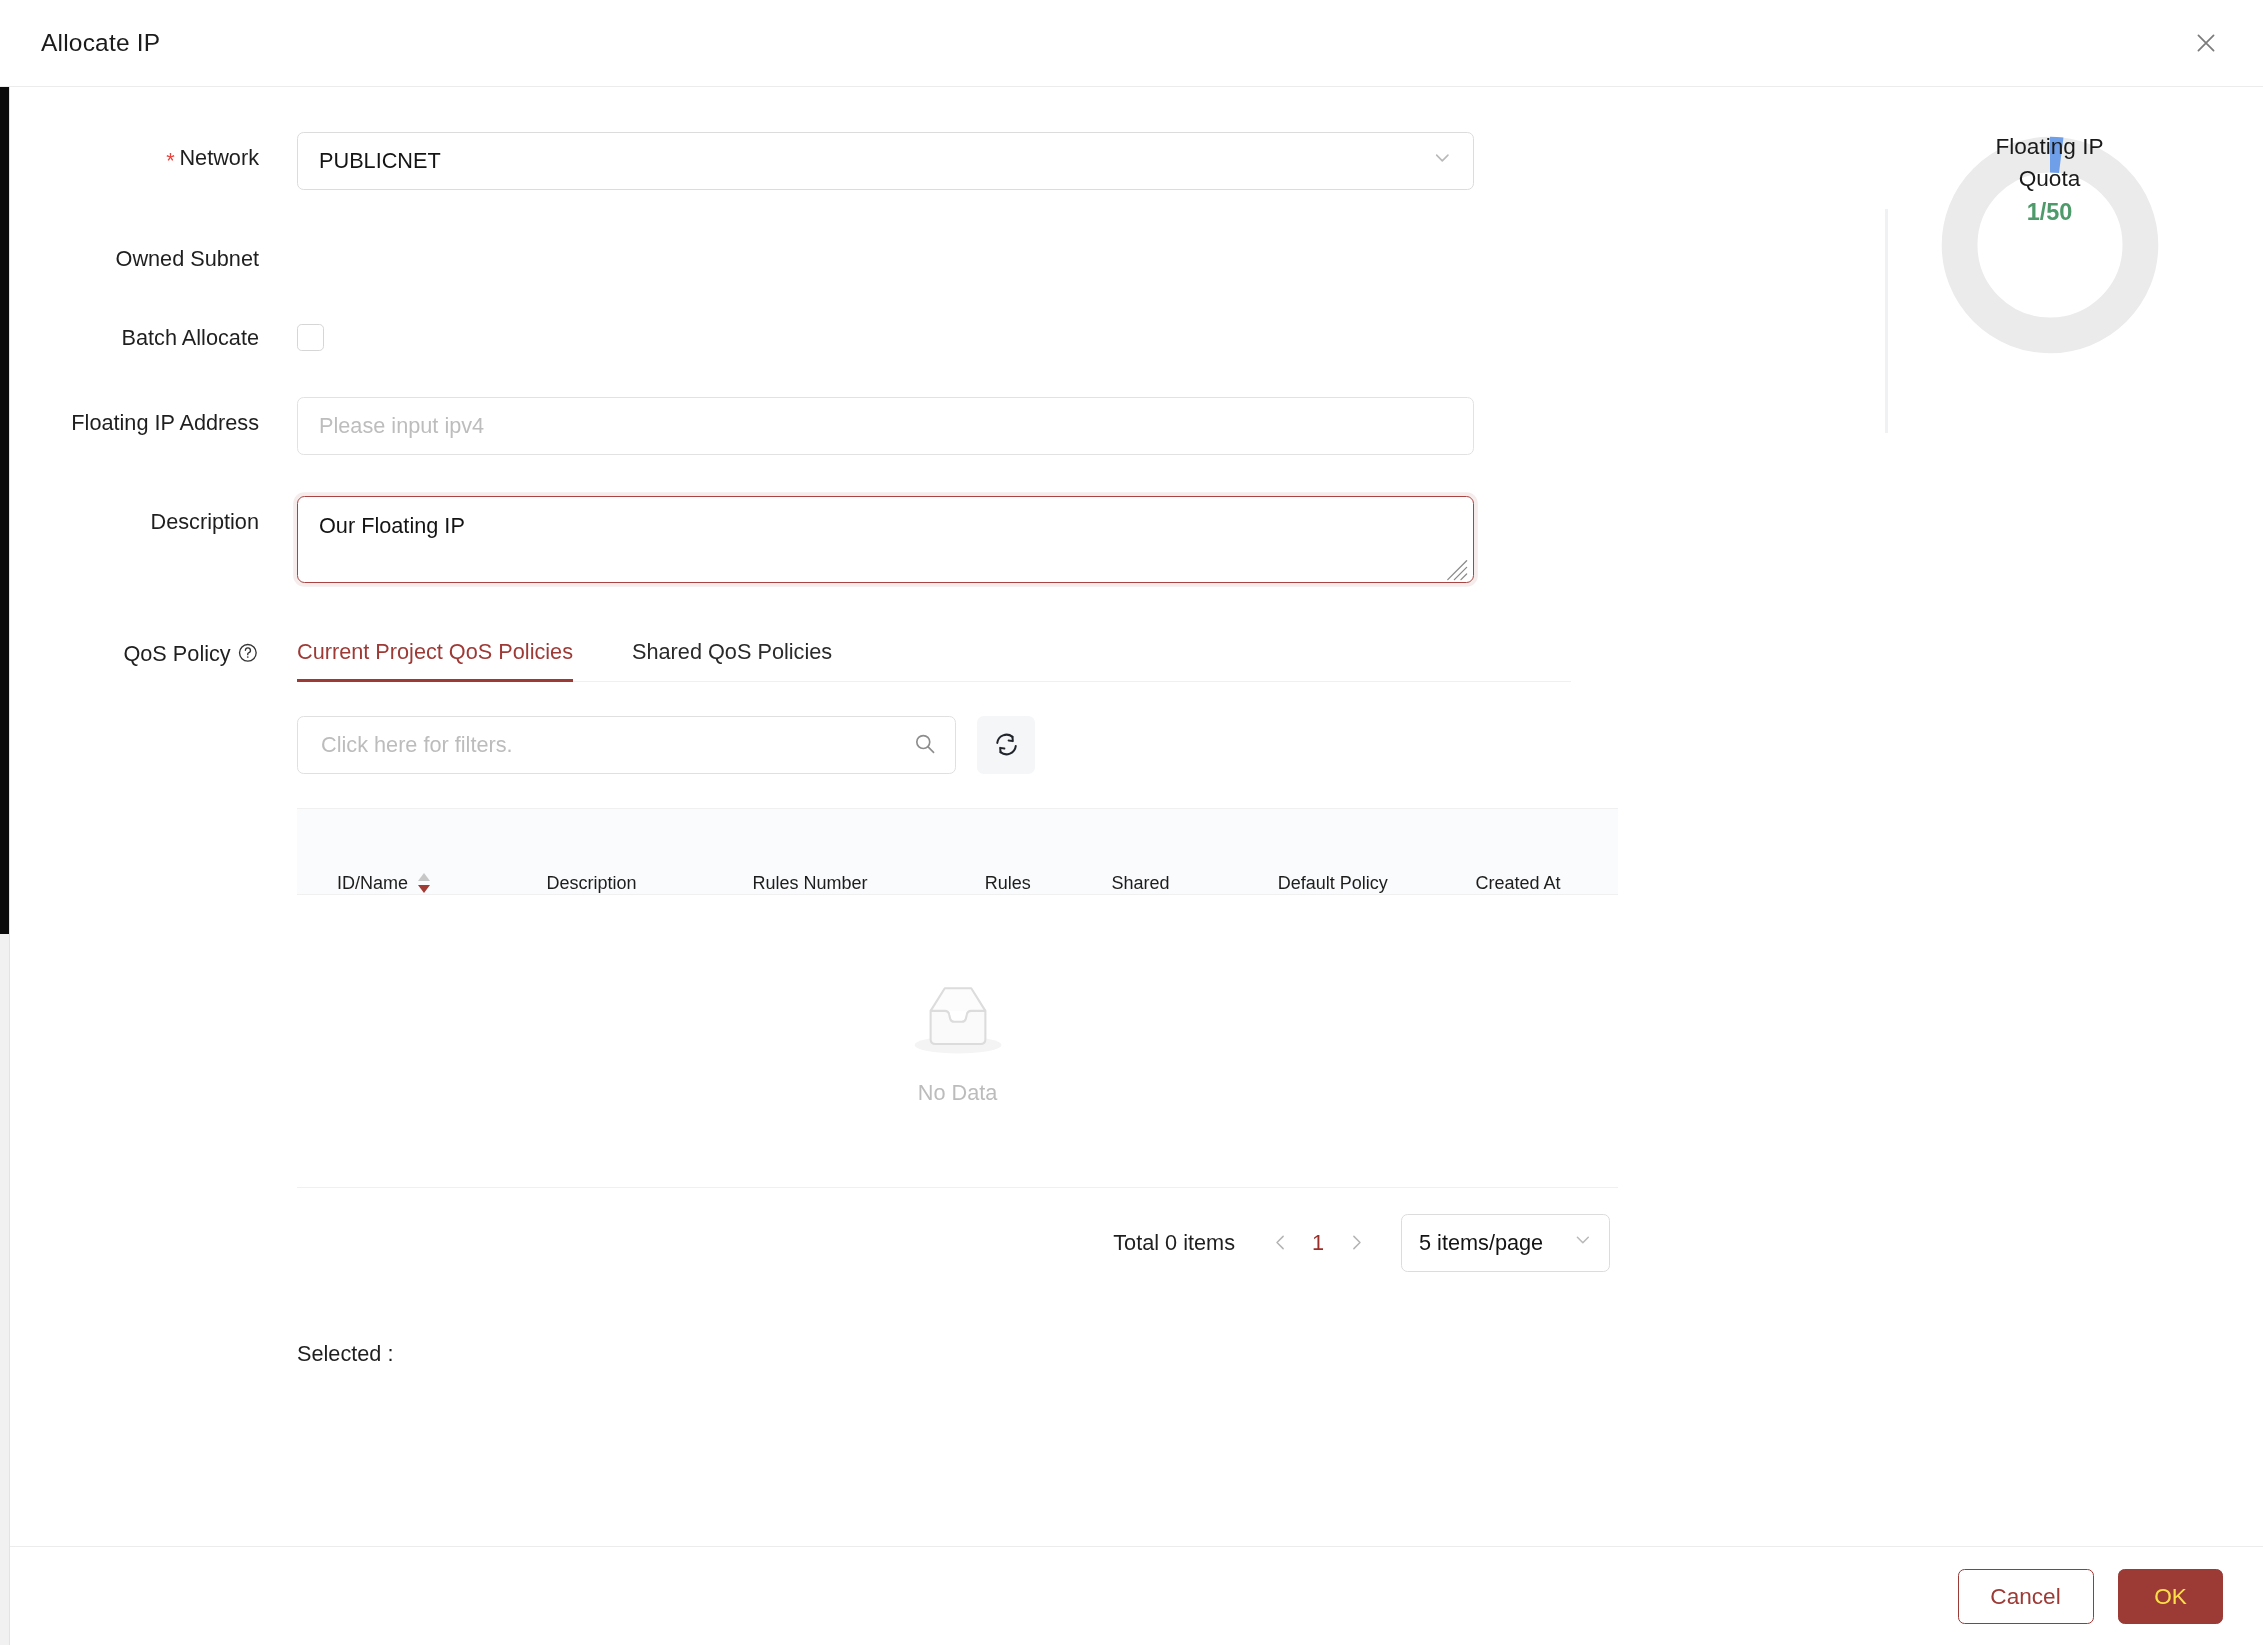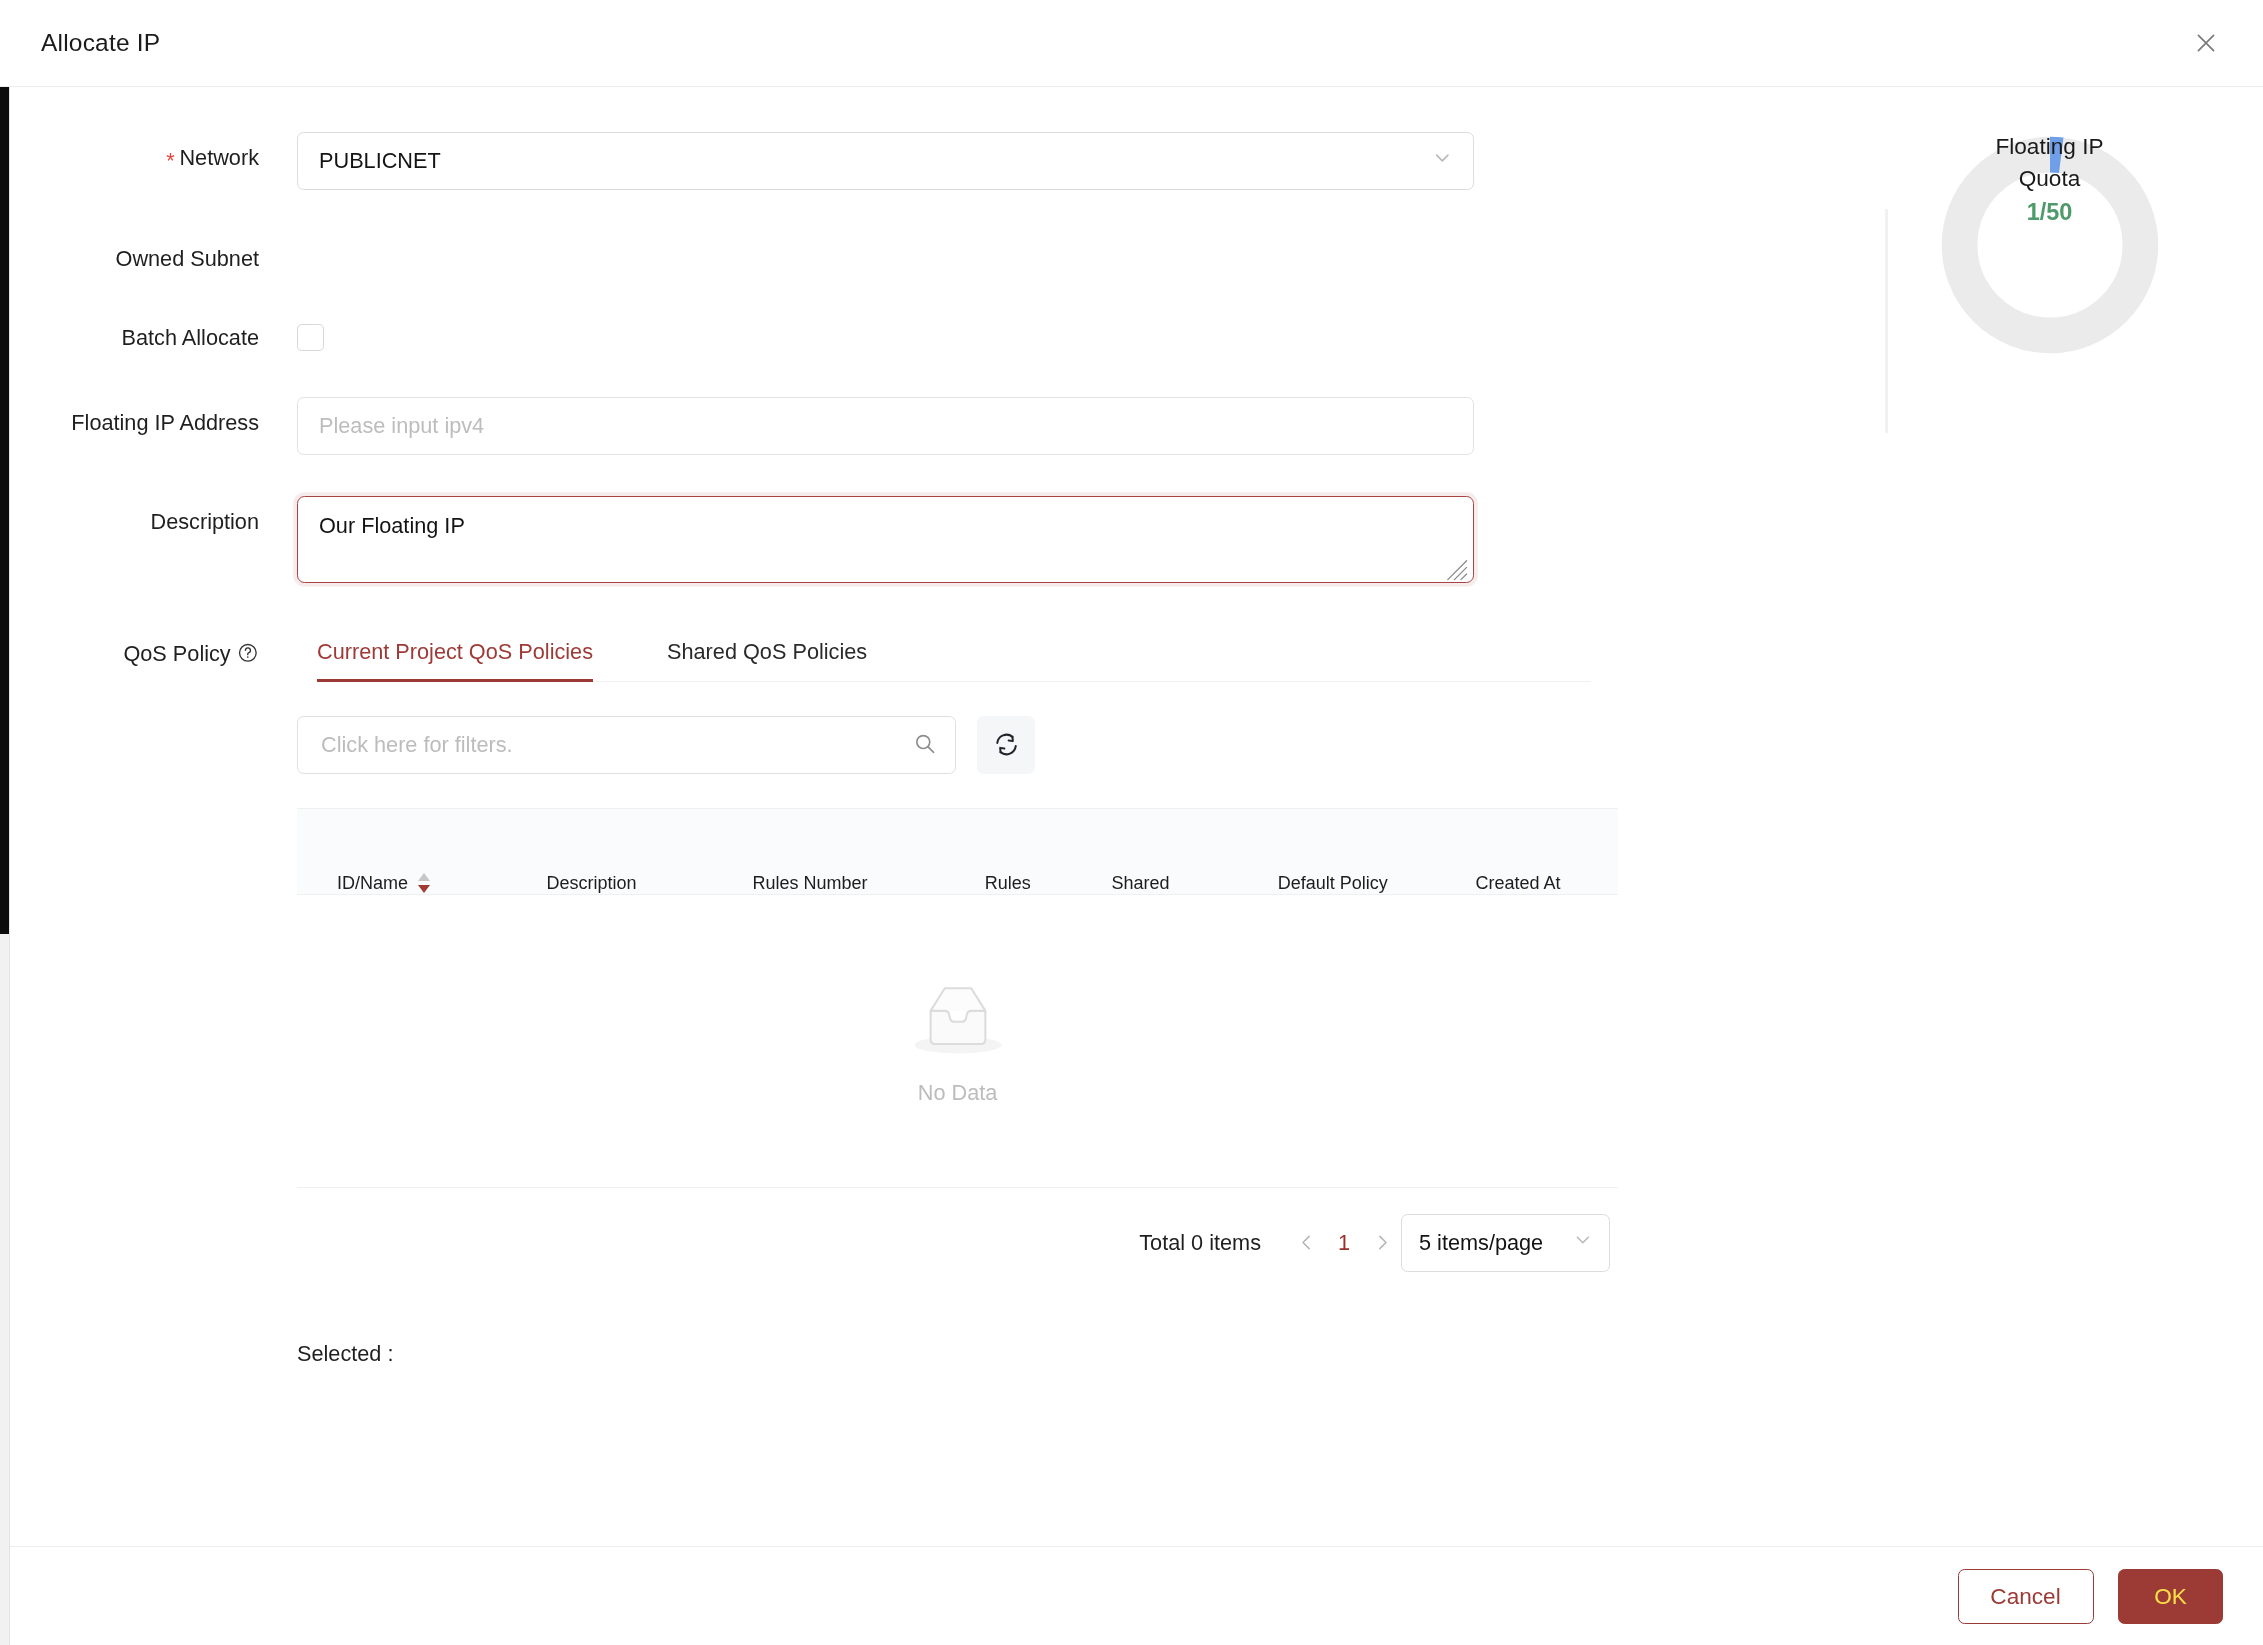--- a/index.html
+++ b/index.html
@@ -192,23 +192,22 @@
     vertical-align: -2.8px;
     margin-left: 6.6px;
   }
 
   
   .tabs {
     position: relative;
     width: 1274px;
     display: flex;
     align-items: flex-end;
-    gap: 16px;
+    gap: 1px;
     border-bottom: 1.9px solid #f0f0f0;
-    margin-left: 20px;
   }
   .tab {
     font-size: 21.7px;
     color: #2a2a2a;
     padding: 3.8px 0 16px 0;
     margin-right: 58px;
     cursor: pointer;
     position: relative;
     white-space: nowrap;
   }
@@ -335,20 +334,21 @@
     cursor: pointer;
   }
   .pg-num {
     width: 38px;
     text-align: center;
     font-size: 21.7px;
     color: #9a2f2a;
     cursor: pointer;
   }
   .pg-size {
+    margin-left: 26px;
     position: relative;
     width: 209px; height: 58px;
     border: 0.9px solid #dcdcdc;
     border-radius: 6.6px;
     display: flex;
     align-items: center;
     padding: 0 17px;
     font-size: 21.7px;
     color: #141414;
     cursor: pointer;

